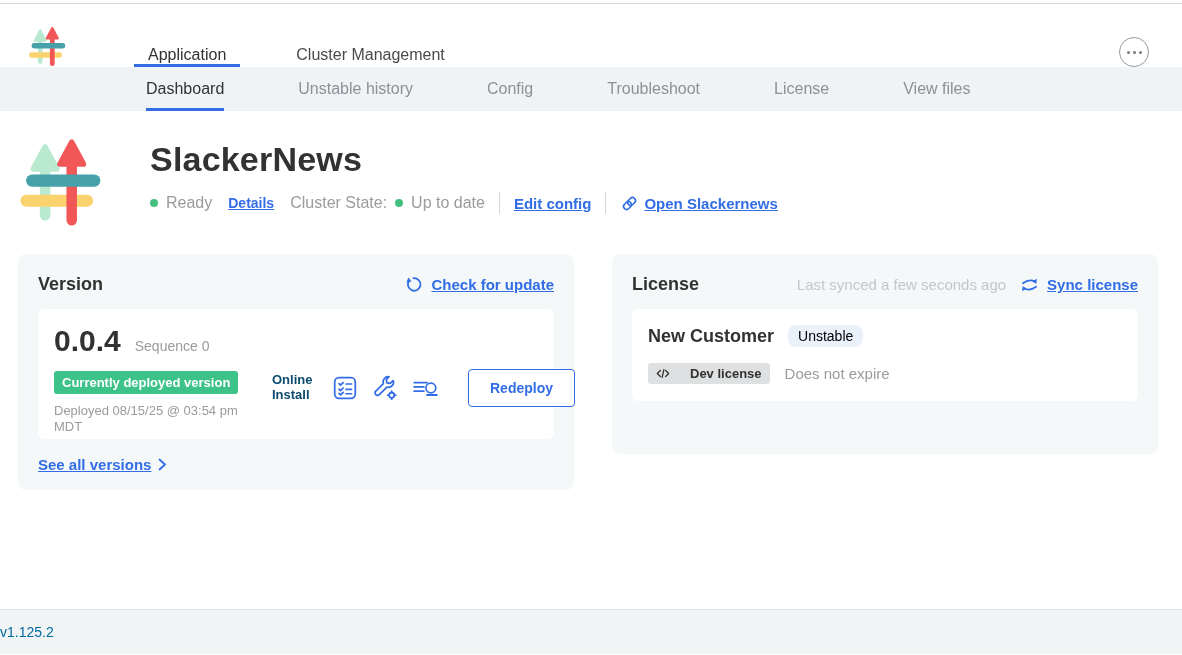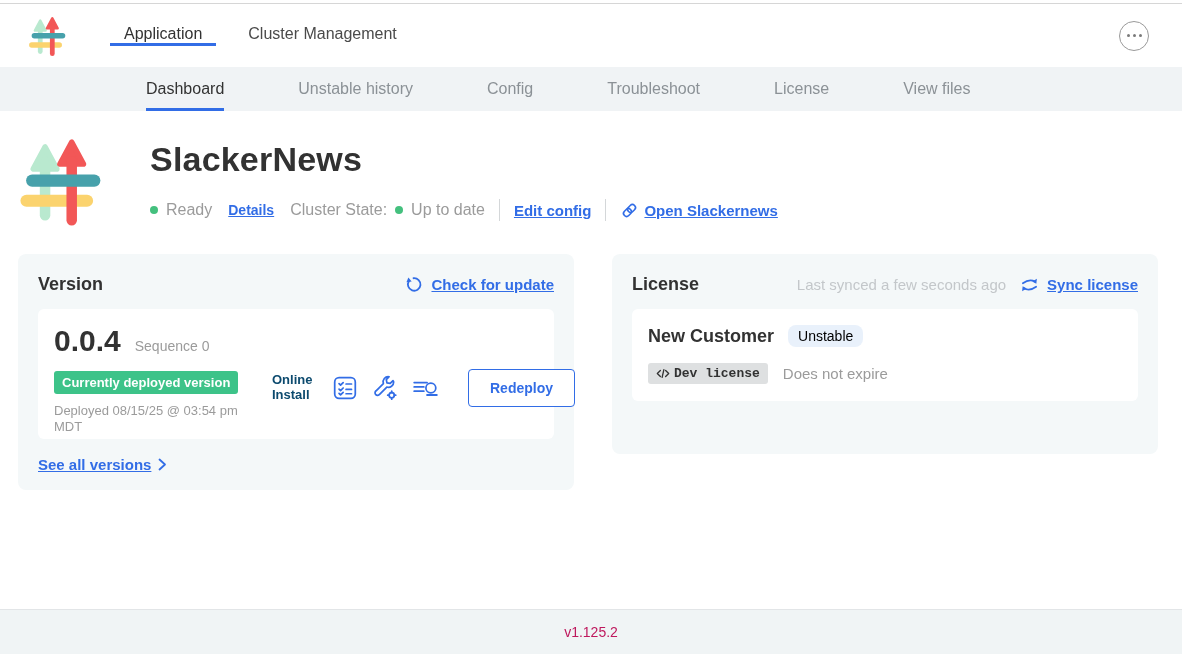--- a/index.html
+++ b/index.html
@@ -7,21 +7,21 @@
   body {
     font-family: "Liberation Sans", "DejaVu Sans", sans-serif;
     background: #ffffff;
     color: #323232;
   }
   .top-edge { height: 4px; background: #fff; border-bottom: 1px solid #d6d6d6; }
 
   
   .topnav {
     height: 63px; background: #fff;
-    display: flex; align-items: center; padding-left: 28px;
+    display: flex; align-items: flex-end; padding-left: 28px; gap: 24px;
   }
   .topnav .logo-wrap { display: flex; align-items: center; margin-right: 44px; }
   .topnav-tab {
     display: flex; align-items: center;
     padding: 0 14px; margin-right: 18px;
     font-size: 16px; color: #4a4a4a; cursor: pointer;
     border-bottom: 3px solid transparent;
   }
   .topnav-tab.active { color: #323232; font-weight: 500; border-bottom-color: #326de6; }
   .topnav-right { margin-left: auto; display: flex; align-items: center; padding-right: 33px; }
@@ -44,21 +44,21 @@
   }
   .subnav-tab.active { color: #323232; border-bottom-color: #326de6; }
 
   
   .content { height: 498px; padding: 23px 24px 0 18px; background: #fff; }
 
   .app-header { display: flex; align-items: flex-start; gap: 20px; }
   .app-logo { width: 84px; height: 94px; flex: 0 0 auto; }
   .app-header-text { margin-left: 28px; padding-top: 6px; }
   .app-title { font-size: 34px; font-weight: 700; color: #323232; letter-spacing: 0.2px; }
-  .status-row { display: flex; align-items: center; margin-top: 20px; font-size: 16px; color: #9b9b9b; text-align: center; }
+  .status-row { display: flex; align-items: center; margin-top: 13px; font-size: 16px; color: #9b9b9b; text-align: center; }
   .dot { width: 8px; height: 8px; border-radius: 50%; background: #44c07e; display: inline-block; }
   .status-row .gap-s { margin-left: 8px; }
   .status-row .gap-m { margin-left: 16px; }
   a.link { color: #326de6; text-decoration: underline; font-weight: 700; cursor: pointer; }
   .status-row a.link { font-size: 14px; }
   .vdiv { width: 1px; height: 22px; background: #d4d7d9; margin: 0 14px; }
   .link-with-icon { display: inline-flex; align-items: center; gap: 5px; color: #326de6; }
 
   
   .cards { display: flex; gap: 38px; margin-top: 26px; padding-left: 0; }
@@ -100,31 +100,31 @@
   
   .license-inner { height: 92px; padding: 16px; }
   .customer-row { display: flex; align-items: center; }
   .customer-name { font-size: 18px; font-weight: 700; color: #323232; }
   .channel-badge {
     margin-left: 14px; background: #e9f1fb; color: #000000;
     font-size: 14px; padding: 3px 10px; border-radius: 8px;
   }
   .license-meta-row { display: flex; align-items: center; margin-top: 16px; }
   .type-badge {
-    display: inline-flex; align-items: center; gap: 4px;
+    display: inline-flex; align-items: center; gap: 20px;
     background: #dee0e1; color: #323232; font-size: 13px; font-weight: 700;
-    padding: 3px 8px; border-radius: 3px; font-family: Liberation Mono, monospace;
+    padding: 3px 8px; border-radius: 3px;
   }
   .expiry { font-size: 15px; color: #9b9b9b; margin-left: 15px; }
 
   
   .footer {
     height: 45px; background: #f0f4f5; border-top: 1px solid #e2e5e7;
-    display: flex; align-items: center; justify-content: center;
-    font-size: 14px; color: #be185d;
+    display: flex; align-items: center; 
+    font-size: 14px; color: #0369a1;
   }
 </style>
 </head>
 <body>
 
 <svg width="0" height="0" style="position:absolute">
   <defs>
     <g id="slackernews-logo">
 
       <path d="M17 40 L46 40 L31.5 13 Z" fill="#b9e9cf" stroke="#b9e9cf" stroke-width="7" stroke-linejoin="round"></path>

